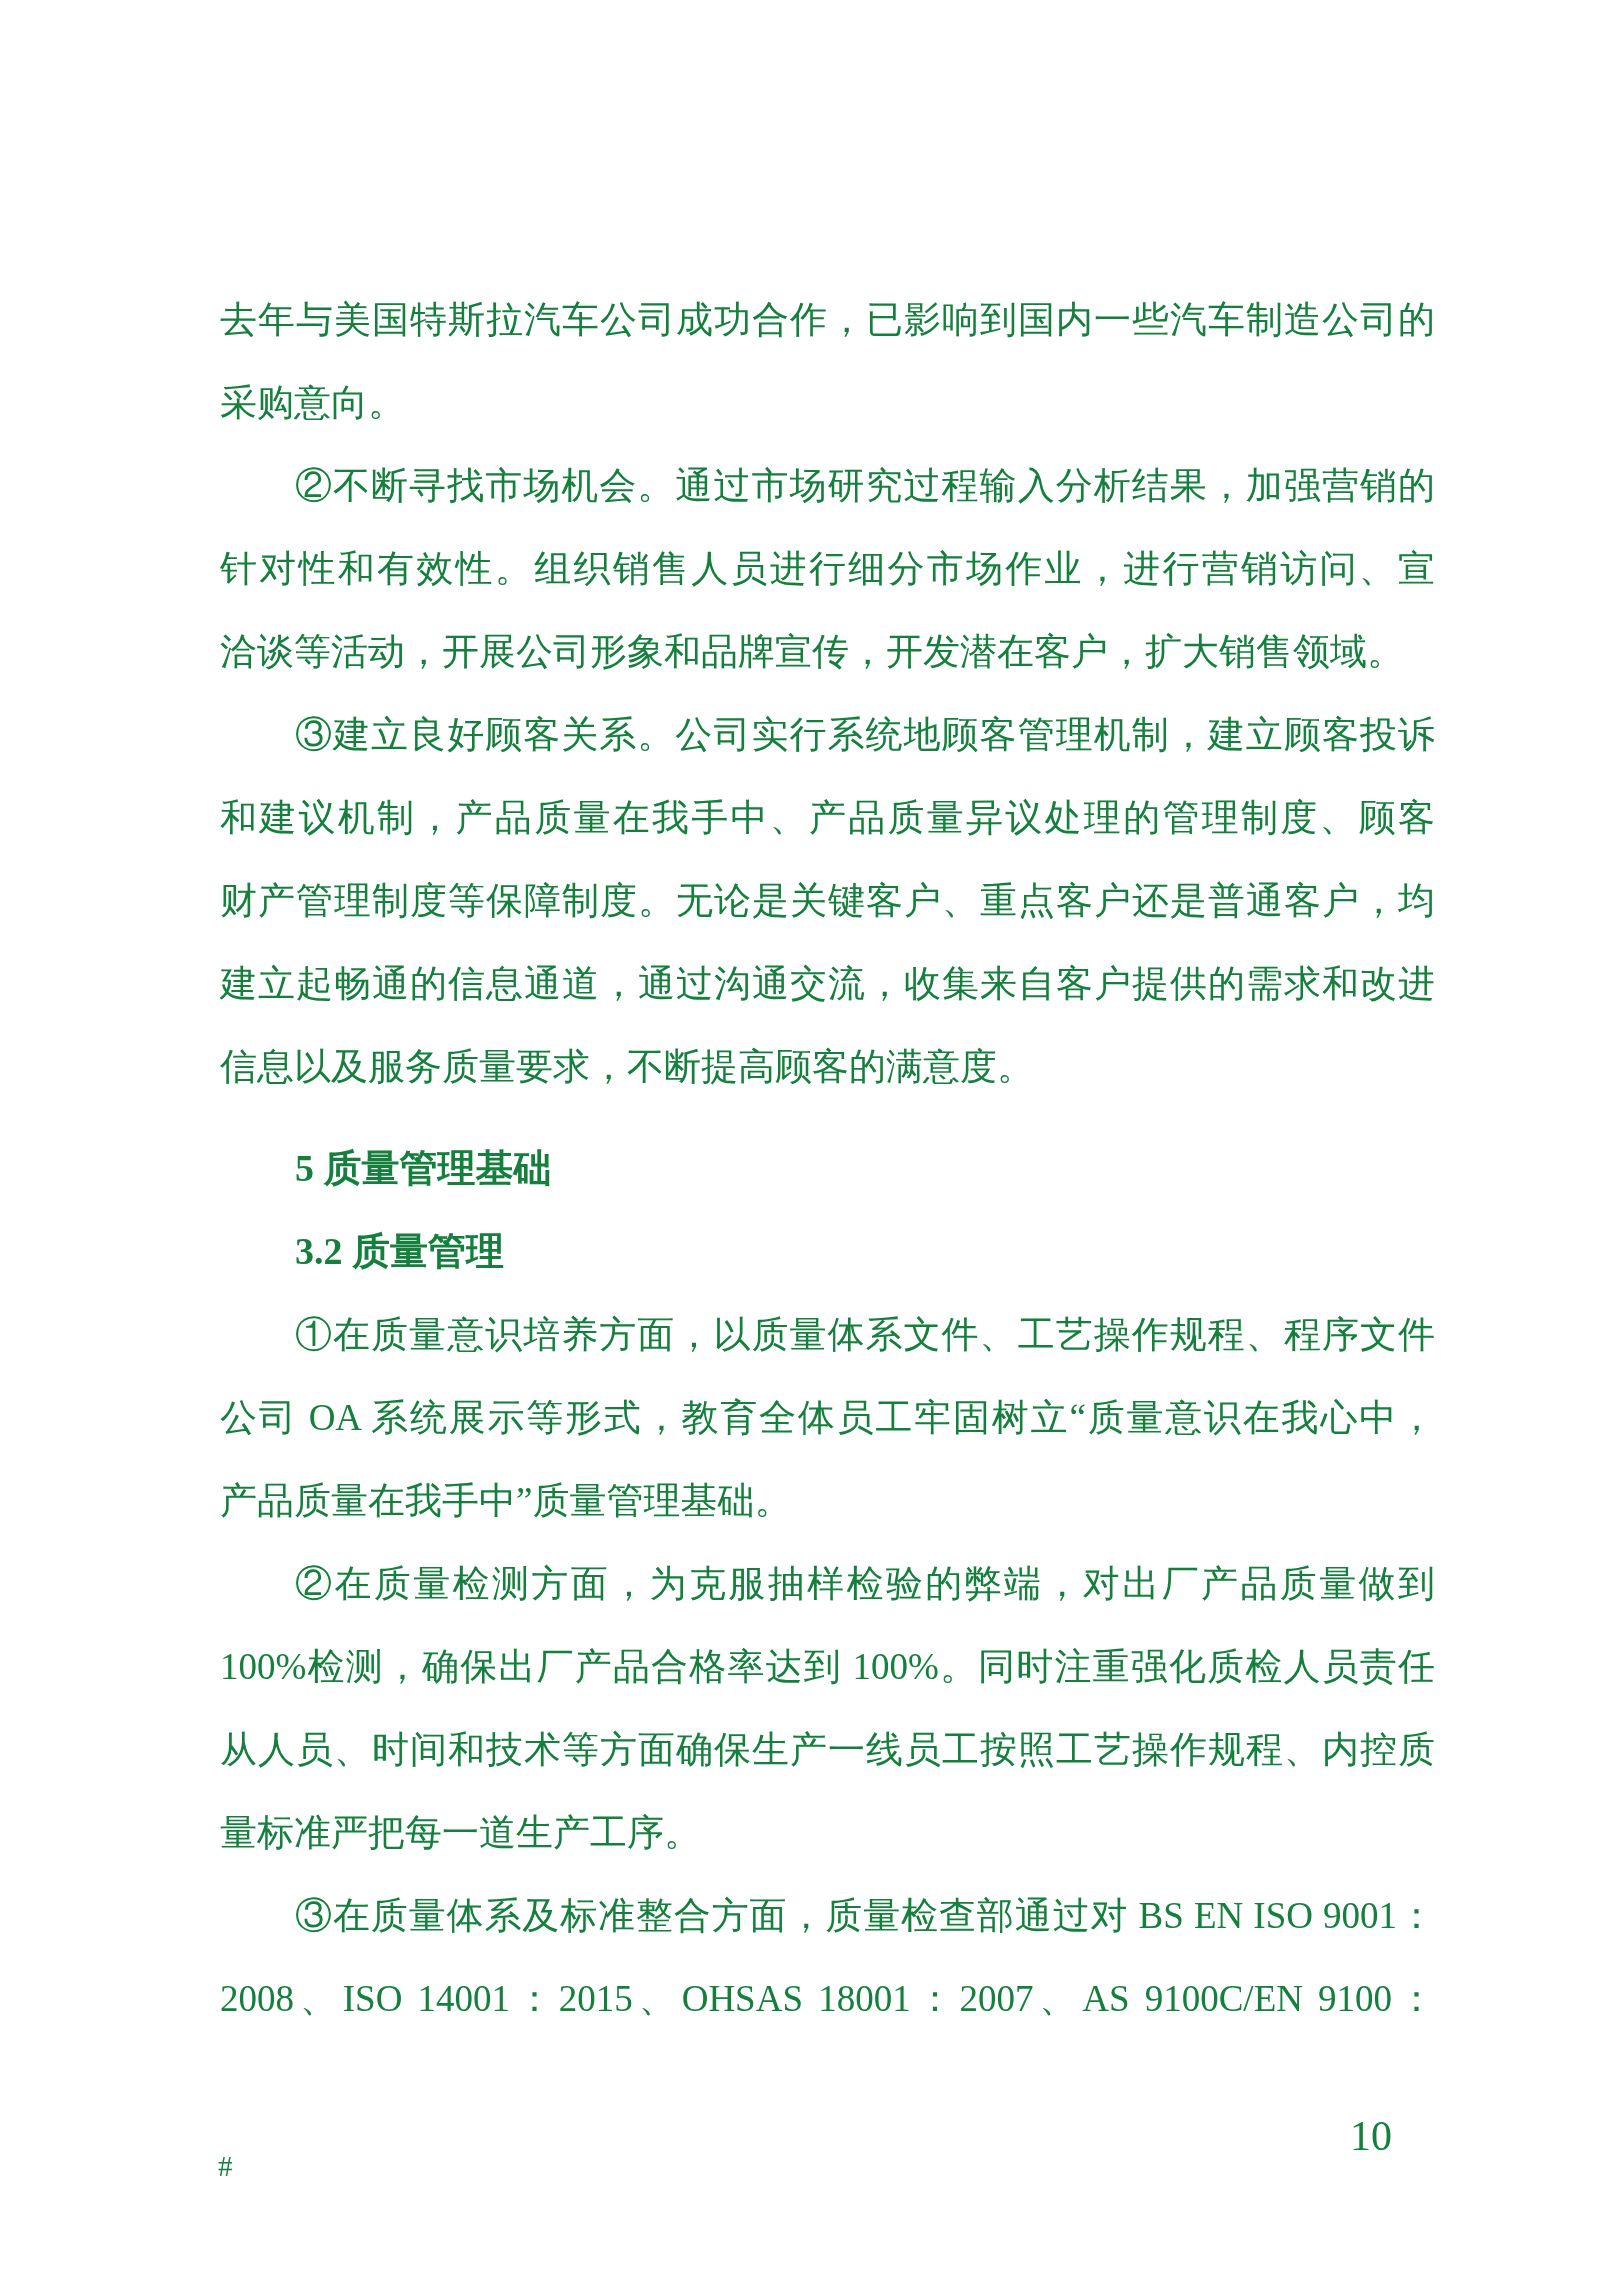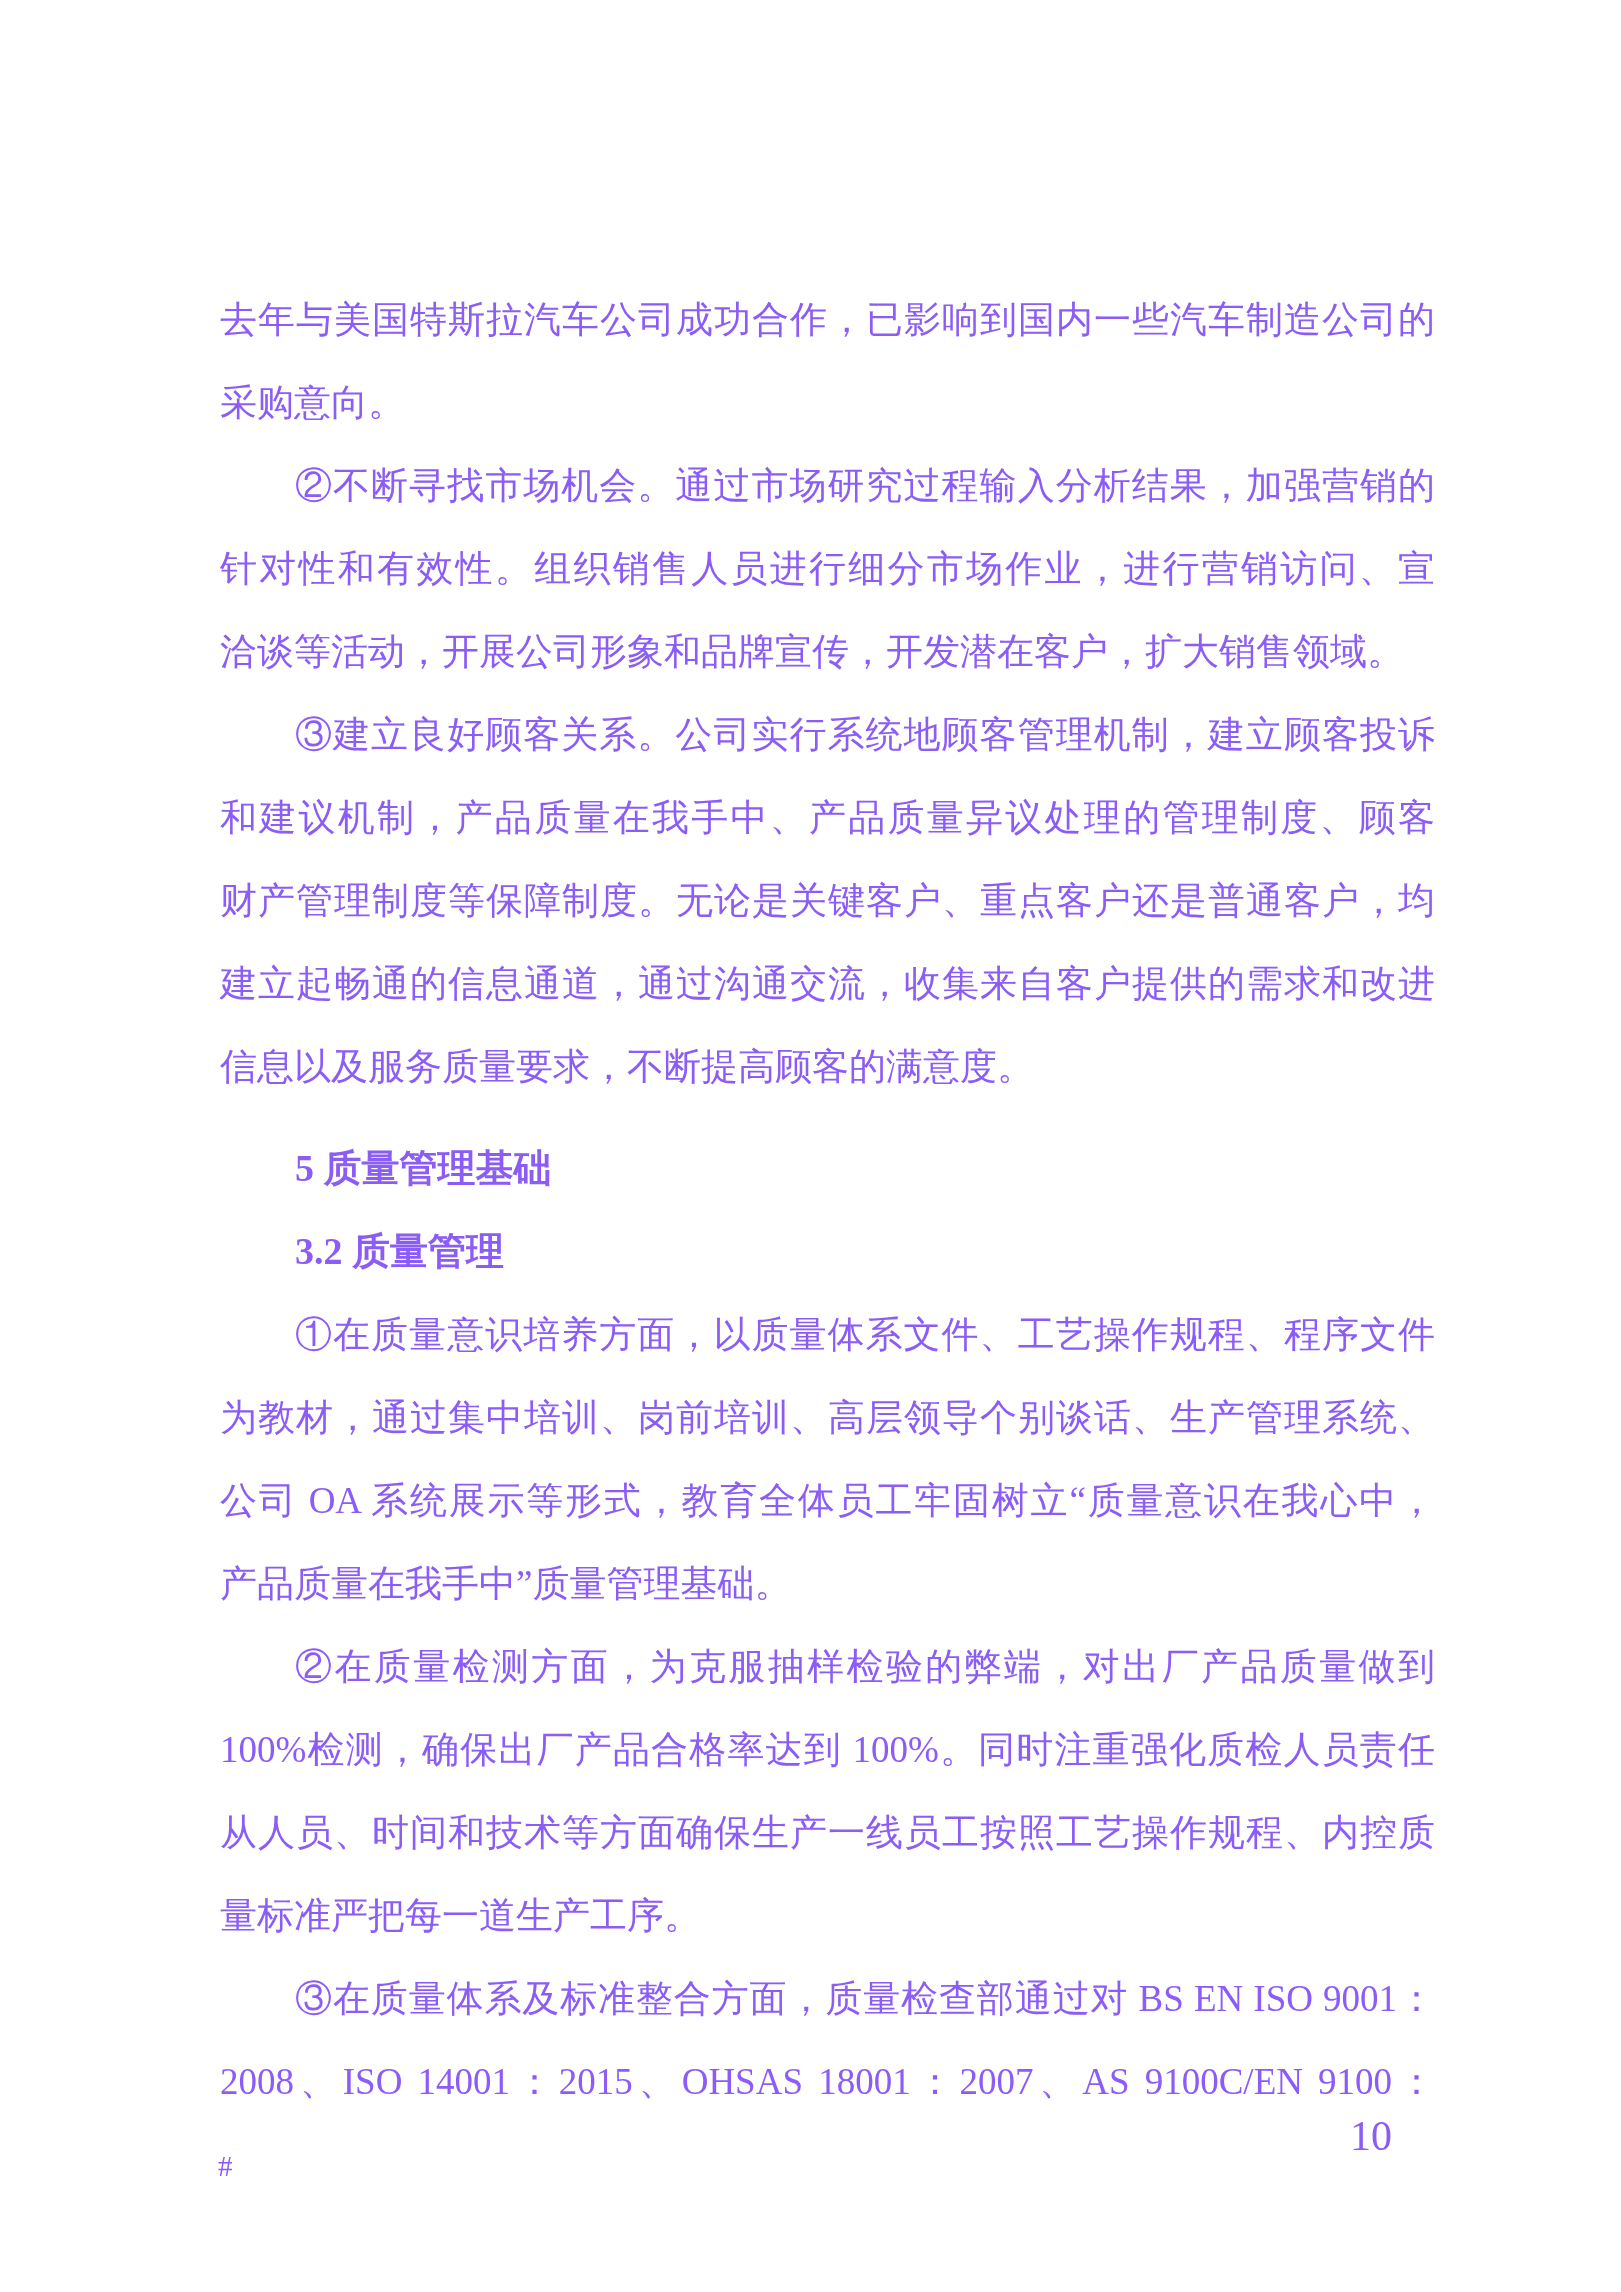--- a/index.html
+++ b/index.html
@@ -5,21 +5,21 @@
   html, body {
     margin: 0;
     padding: 0;
     background: #ffffff;
   }
   .page {
     position: relative;
     width: 1621px;
     height: 2293px;
     background: #ffffff;
-    color: #8b5cf6;
+    color: #15803d;
     font-family: "Liberation Serif", "DejaVu Serif", serif;
     overflow: hidden;
   }
   .content {
     position: absolute;
     left: 220px;
     top: 278px;
     width: 1215px;
   }
   .line {
@@ -76,21 +76,20 @@
     <div class="line full">针对性和有效性。组织销售人员进行细分市场作业，进行营销访问、宣传、</div>
     <div class="line">洽谈等活动，开展公司形象和品牌宣传，开发潜在客户，扩大销售领域。</div>
     <div class="line full indent">③建立良好顾客关系。公司实行系统地顾客管理机制，建立顾客投诉</div>
     <div class="line full">和建议机制，产品质量在我手中、产品质量异议处理的管理制度、顾客</div>
     <div class="line full">财产管理制度等保障制度。无论是关键客户、重点客户还是普通客户，均</div>
     <div class="line full">建立起畅通的信息通道，通过沟通交流，收集来自客户提供的需求和改进</div>
     <div class="line">信息以及服务质量要求，不断提高顾客的满意度。</div>
     <div class="line heading heading-major indent">5 质量管理基础</div>
     <div class="line heading indent">3.2 质量管理</div>
     <div class="line full indent">①在质量意识培养方面，以质量体系文件、工艺操作规程、程序文件</div>
-    <div class="line full">为教材，通过集中培训、岗前培训、高层领导个别谈话、生产管理系统、</div>
     <div class="line full">公司 OA 系统展示等形式，教育全体员工牢固树立“质量意识在我心中，</div>
     <div class="line">产品质量在我手中”质量管理基础。</div>
     <div class="line full indent">②在质量检测方面，为克服抽样检验的弊端，对出厂产品质量做到</div>
     <div class="line full">100%检测，确保出厂产品合格率达到 100%。同时注重强化质检人员责任心，</div>
     <div class="line full">从人员、时间和技术等方面确保生产一线员工按照工艺操作规程、内控质</div>
     <div class="line">量标准严把每一道生产工序。</div>
     <div class="line full indent">③在质量体系及标准整合方面，质量检查部通过对 BS EN ISO 9001：</div>
     <div class="line full">2008、ISO 14001：2015、OHSAS 18001：2007、AS 9100C/EN 9100：2009、</div>
   </div>
 

